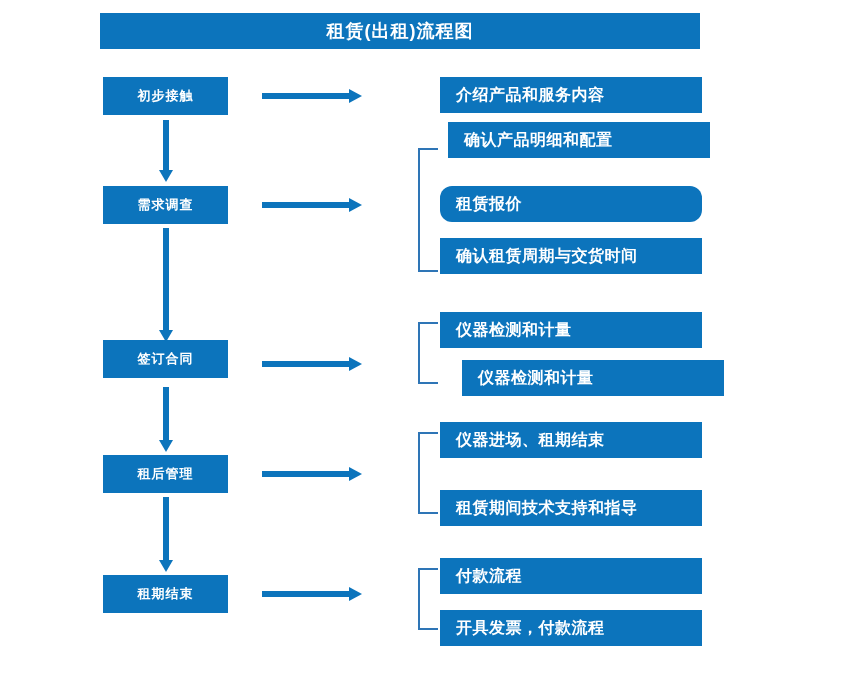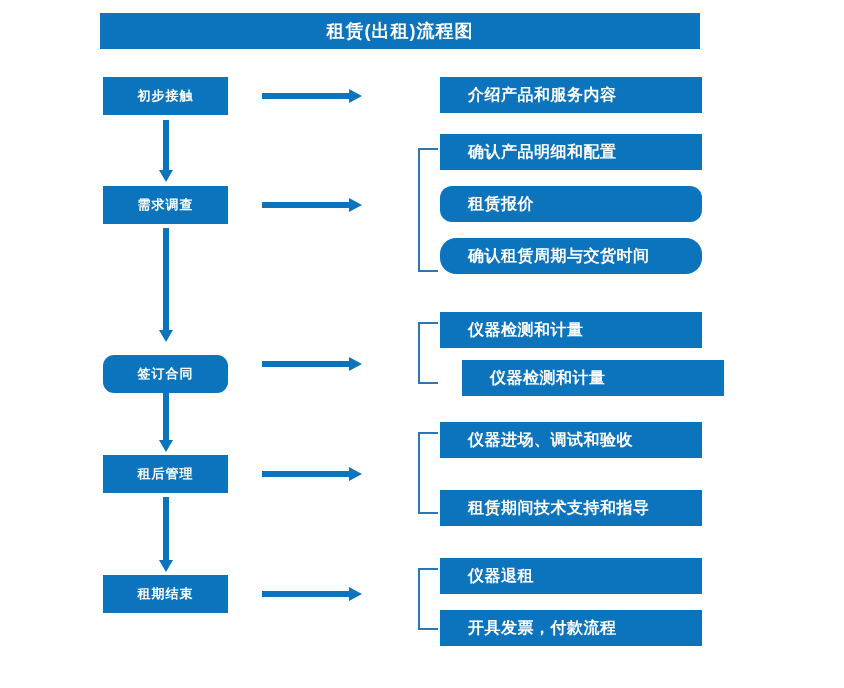--- a/index.html
+++ b/index.html
@@ -56,21 +56,21 @@
     position: absolute;
     left: 440px;
     width: 262px;
     height: 36px;
     background: #0C74BC;
     color: #ffffff;
     font-size: 16px;
     font-weight: bold;
     display: flex;
     align-items: center;
-    padding-left: 28px;
+    padding-left: 16px;
     box-sizing: border-box;
     letter-spacing: 0.5px;
   }
 
   
   .h-arrow {
     position: absolute;
     left: 262px;
     width: 100px;
     height: 14px;
@@ -133,21 +133,21 @@
 <body>
 
 <div id="canvas">
 
   <div class="title-bar">租赁(出租)流程图</div>
 
   <div class="stage-box" style="top:77px;">初步接触</div>
 
   <div class="stage-box" style="top:186px;">需求调查</div>
 
-  <div class="stage-box" style="top:355px;border-radius:11px;">签订合同</div>
+  <div class="stage-box" style="top:340px;">签订合同</div>
 
   <div class="stage-box" style="top:455px;">租后管理</div>
 
   <div class="stage-box" style="top:575px;">租期结束</div>
 
   <div class="v-arrow" style="top:120px; height:62px;">
     <div class="shaft" style="height:50px;"></div>
     <div class="head"></div>
   </div>
 
@@ -194,31 +194,31 @@
   <div class="bracket" style="top:148px; height:124px;"></div>
 
   <div class="bracket" style="top:322px; height:62px;"></div>
 
   <div class="bracket" style="top:432px; height:82px;"></div>
 
   <div class="bracket" style="top:568px; height:62px;"></div>
 
   <div class="detail-box" style="top:77px;">介绍产品和服务内容</div>
 
-  <div class="detail-box" style="top:134px;">确认产品明细和配置</div>
+  <div class="detail-box" style="top:122px;margin-left:8px;">确认产品明细和配置</div>
 
   <div class="detail-box" style="top:186px;border-radius:12px;">租赁报价</div>
 
-  <div class="detail-box" style="top:238px;border-radius:16px;">确认租赁周期与交货时间</div>
+  <div class="detail-box" style="top:238px;">确认租赁周期与交货时间</div>
 
   <div class="detail-box" style="top:312px;">仪器检测和计量</div>
 
   <div class="detail-box" style="top:360px;margin-left:22px;">仪器检测和计量</div>
 
-  <div class="detail-box" style="top:422px;">仪器进场、调试和验收</div>
+  <div class="detail-box" style="top:422px;">仪器进场、租期结束</div>
 
   <div class="detail-box" style="top:490px;">租赁期间技术支持和指导</div>
 
-  <div class="detail-box" style="top:558px;">仪器退租</div>
+  <div class="detail-box" style="top:558px;">付款流程</div>
 
   <div class="detail-box" style="top:610px;">开具发票，付款流程</div>
 
 </div>
 
 </body></html>

